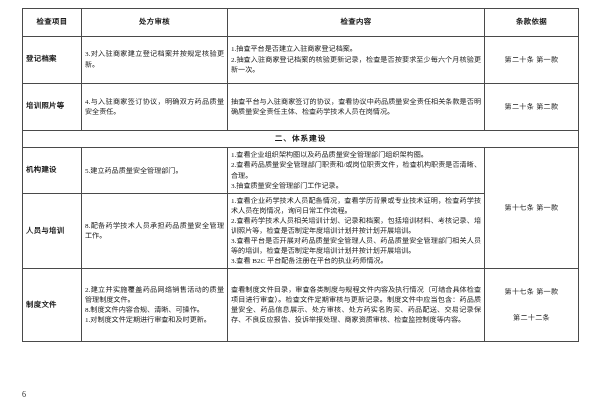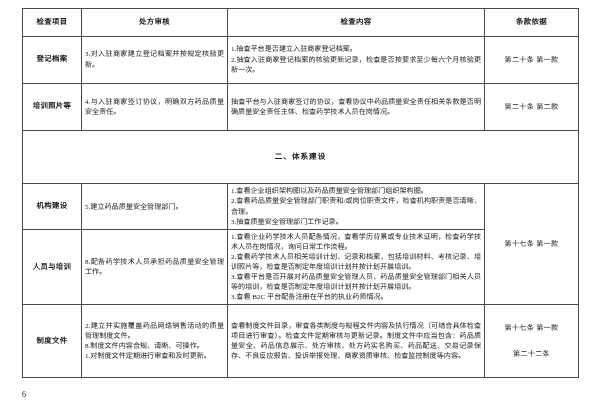--- a/index.html
+++ b/index.html
@@ -48,21 +48,20 @@
 
   table.insp thead th {
     text-align: center;
     font-weight: bold;
     font-size: 7.4px;
     padding: 8px 3px;
     letter-spacing: 0.4px;
   }
 
   td.item-name {
-    text-align: center;
     font-weight: bold;
     font-size: 7.4px;
     letter-spacing: 0.3px;
   }
 
   td.points,
   td.content {
     text-align: left;
     vertical-align: middle;
   }
@@ -81,21 +80,21 @@
   }
   td.basis p {
     margin: 16px;
   }
 
   tr.section-row td {
     text-align: center;
     font-weight: bold;
     font-size: 7.6px;
     letter-spacing: 1px;
-    padding: 21px 0;
+    padding: 3px 0;
   }
 
   .page-number {
     position: absolute;
     left: 22px;
     bottom: 8px;
     font-size: 8px;
     color: #2a2a2a;
     font-family: "Liberation Serif", "DejaVu Serif", serif;
   }

